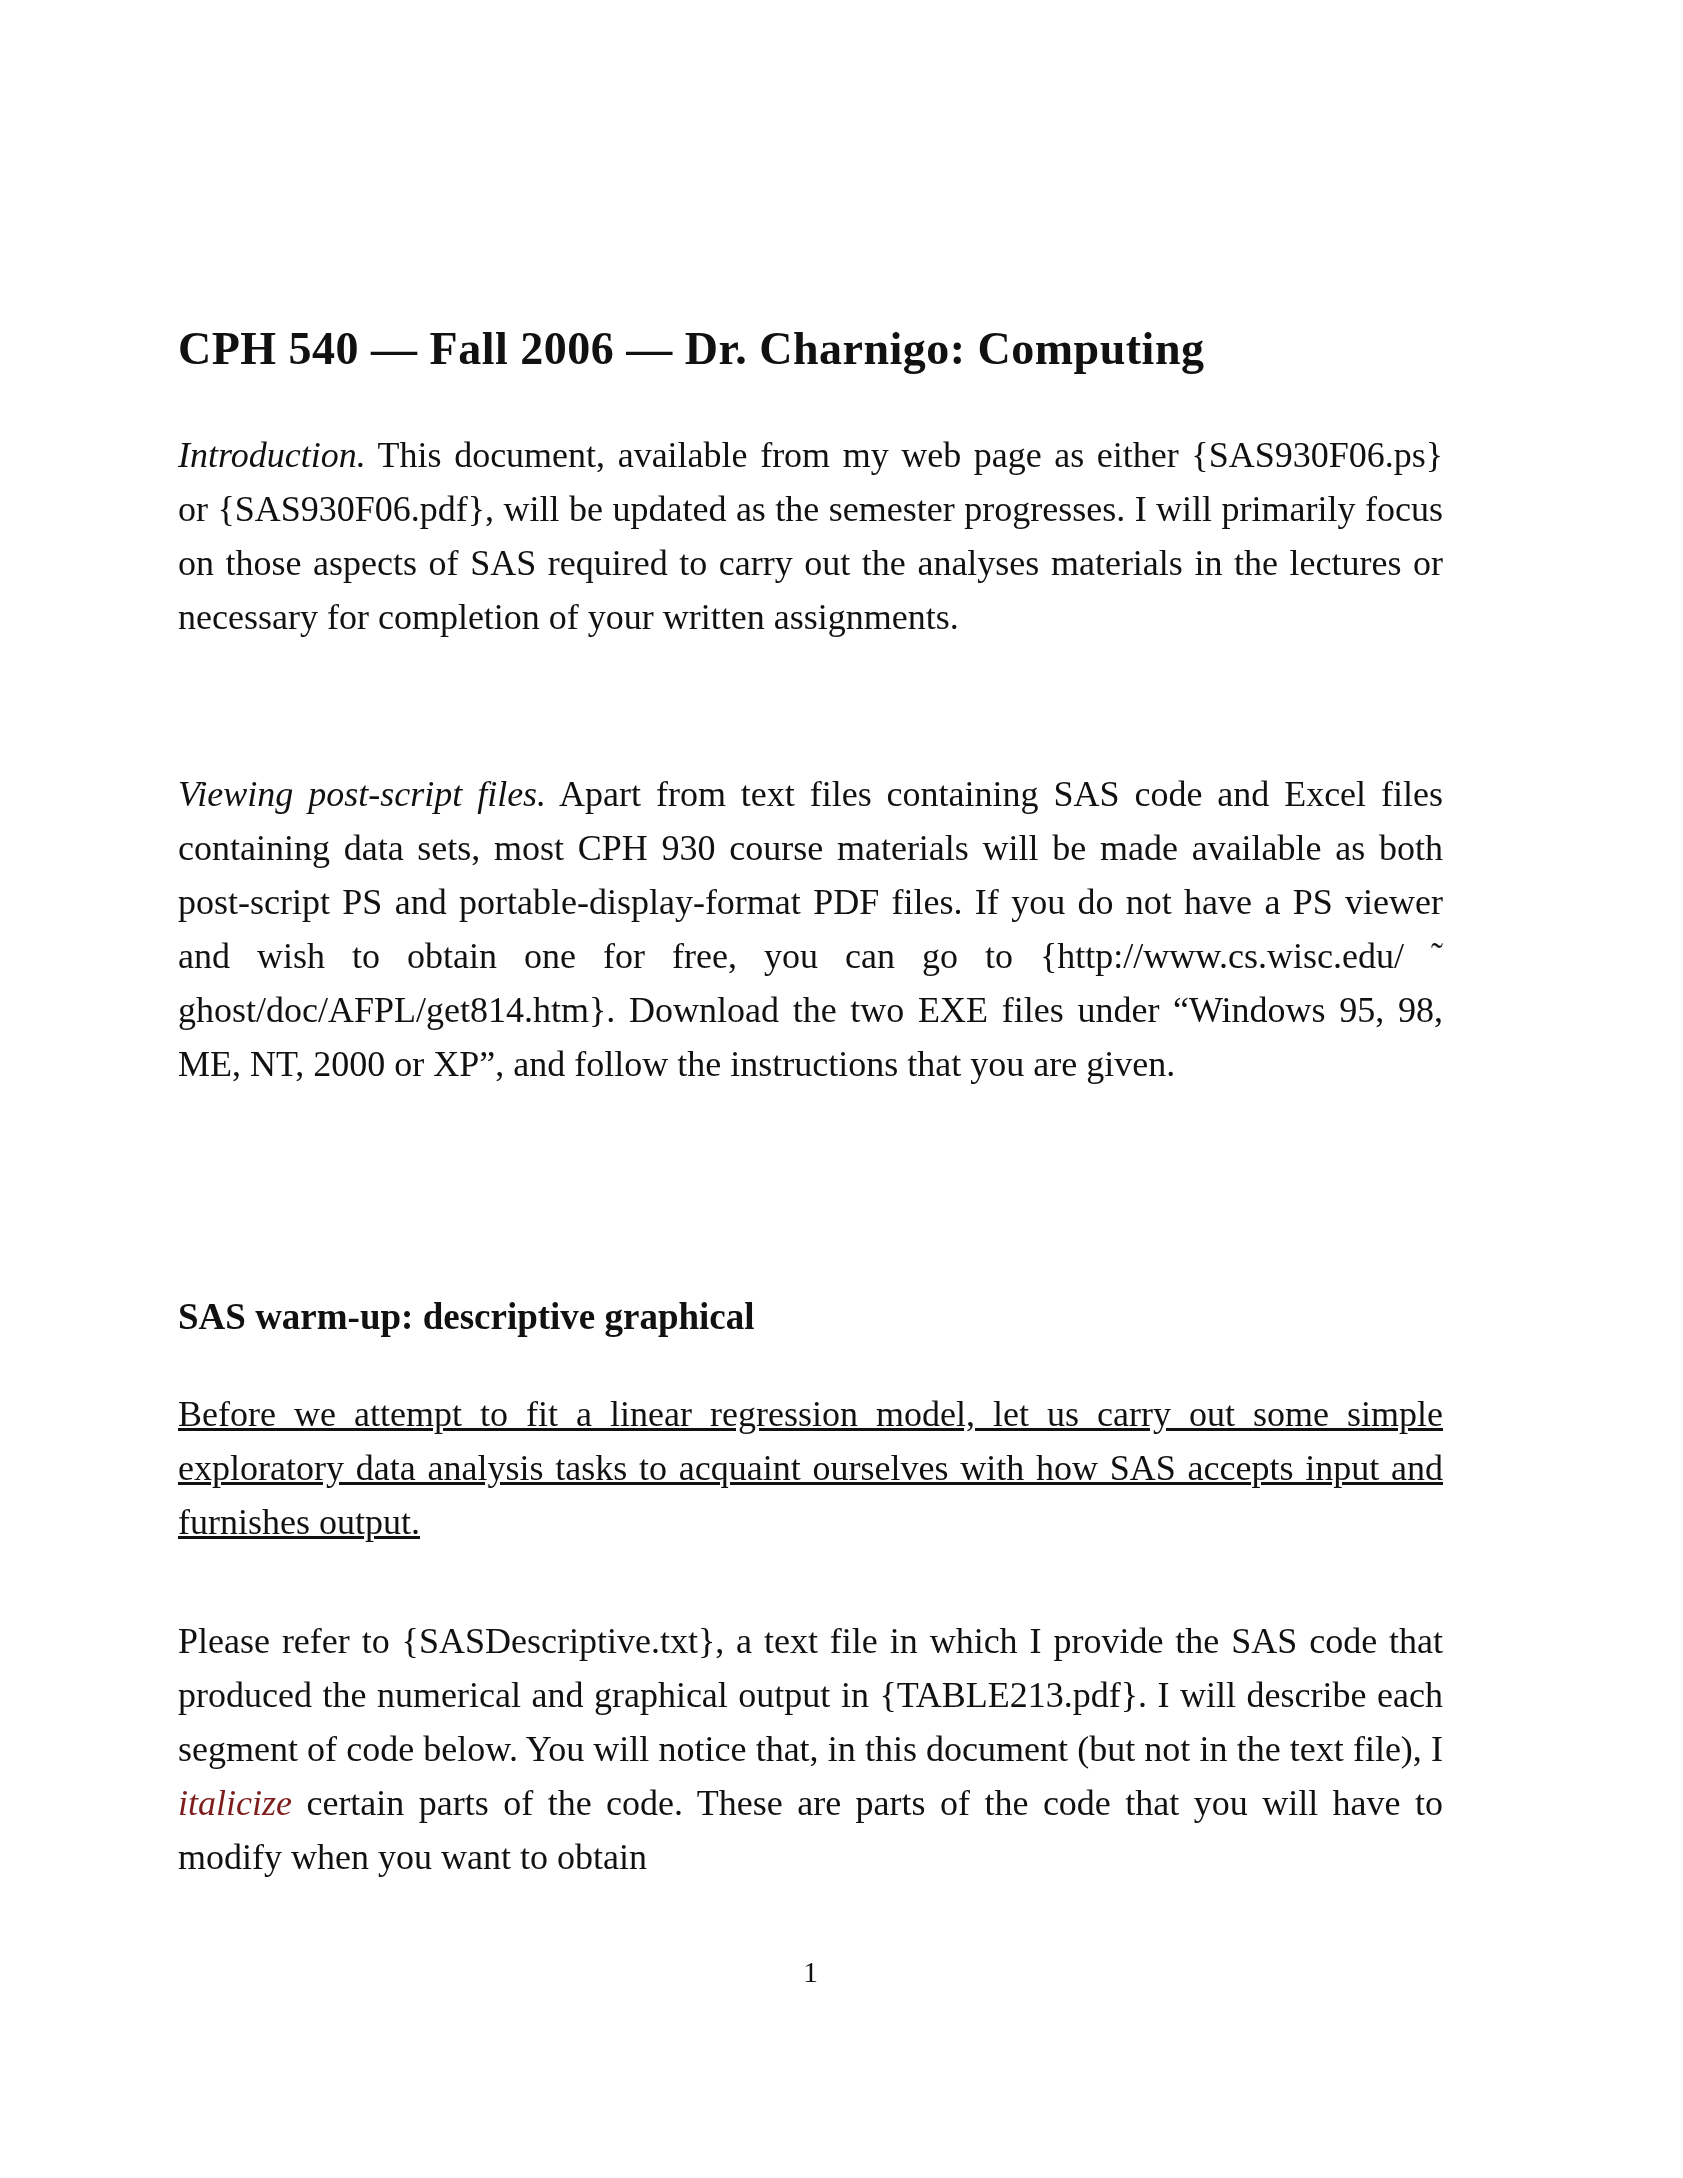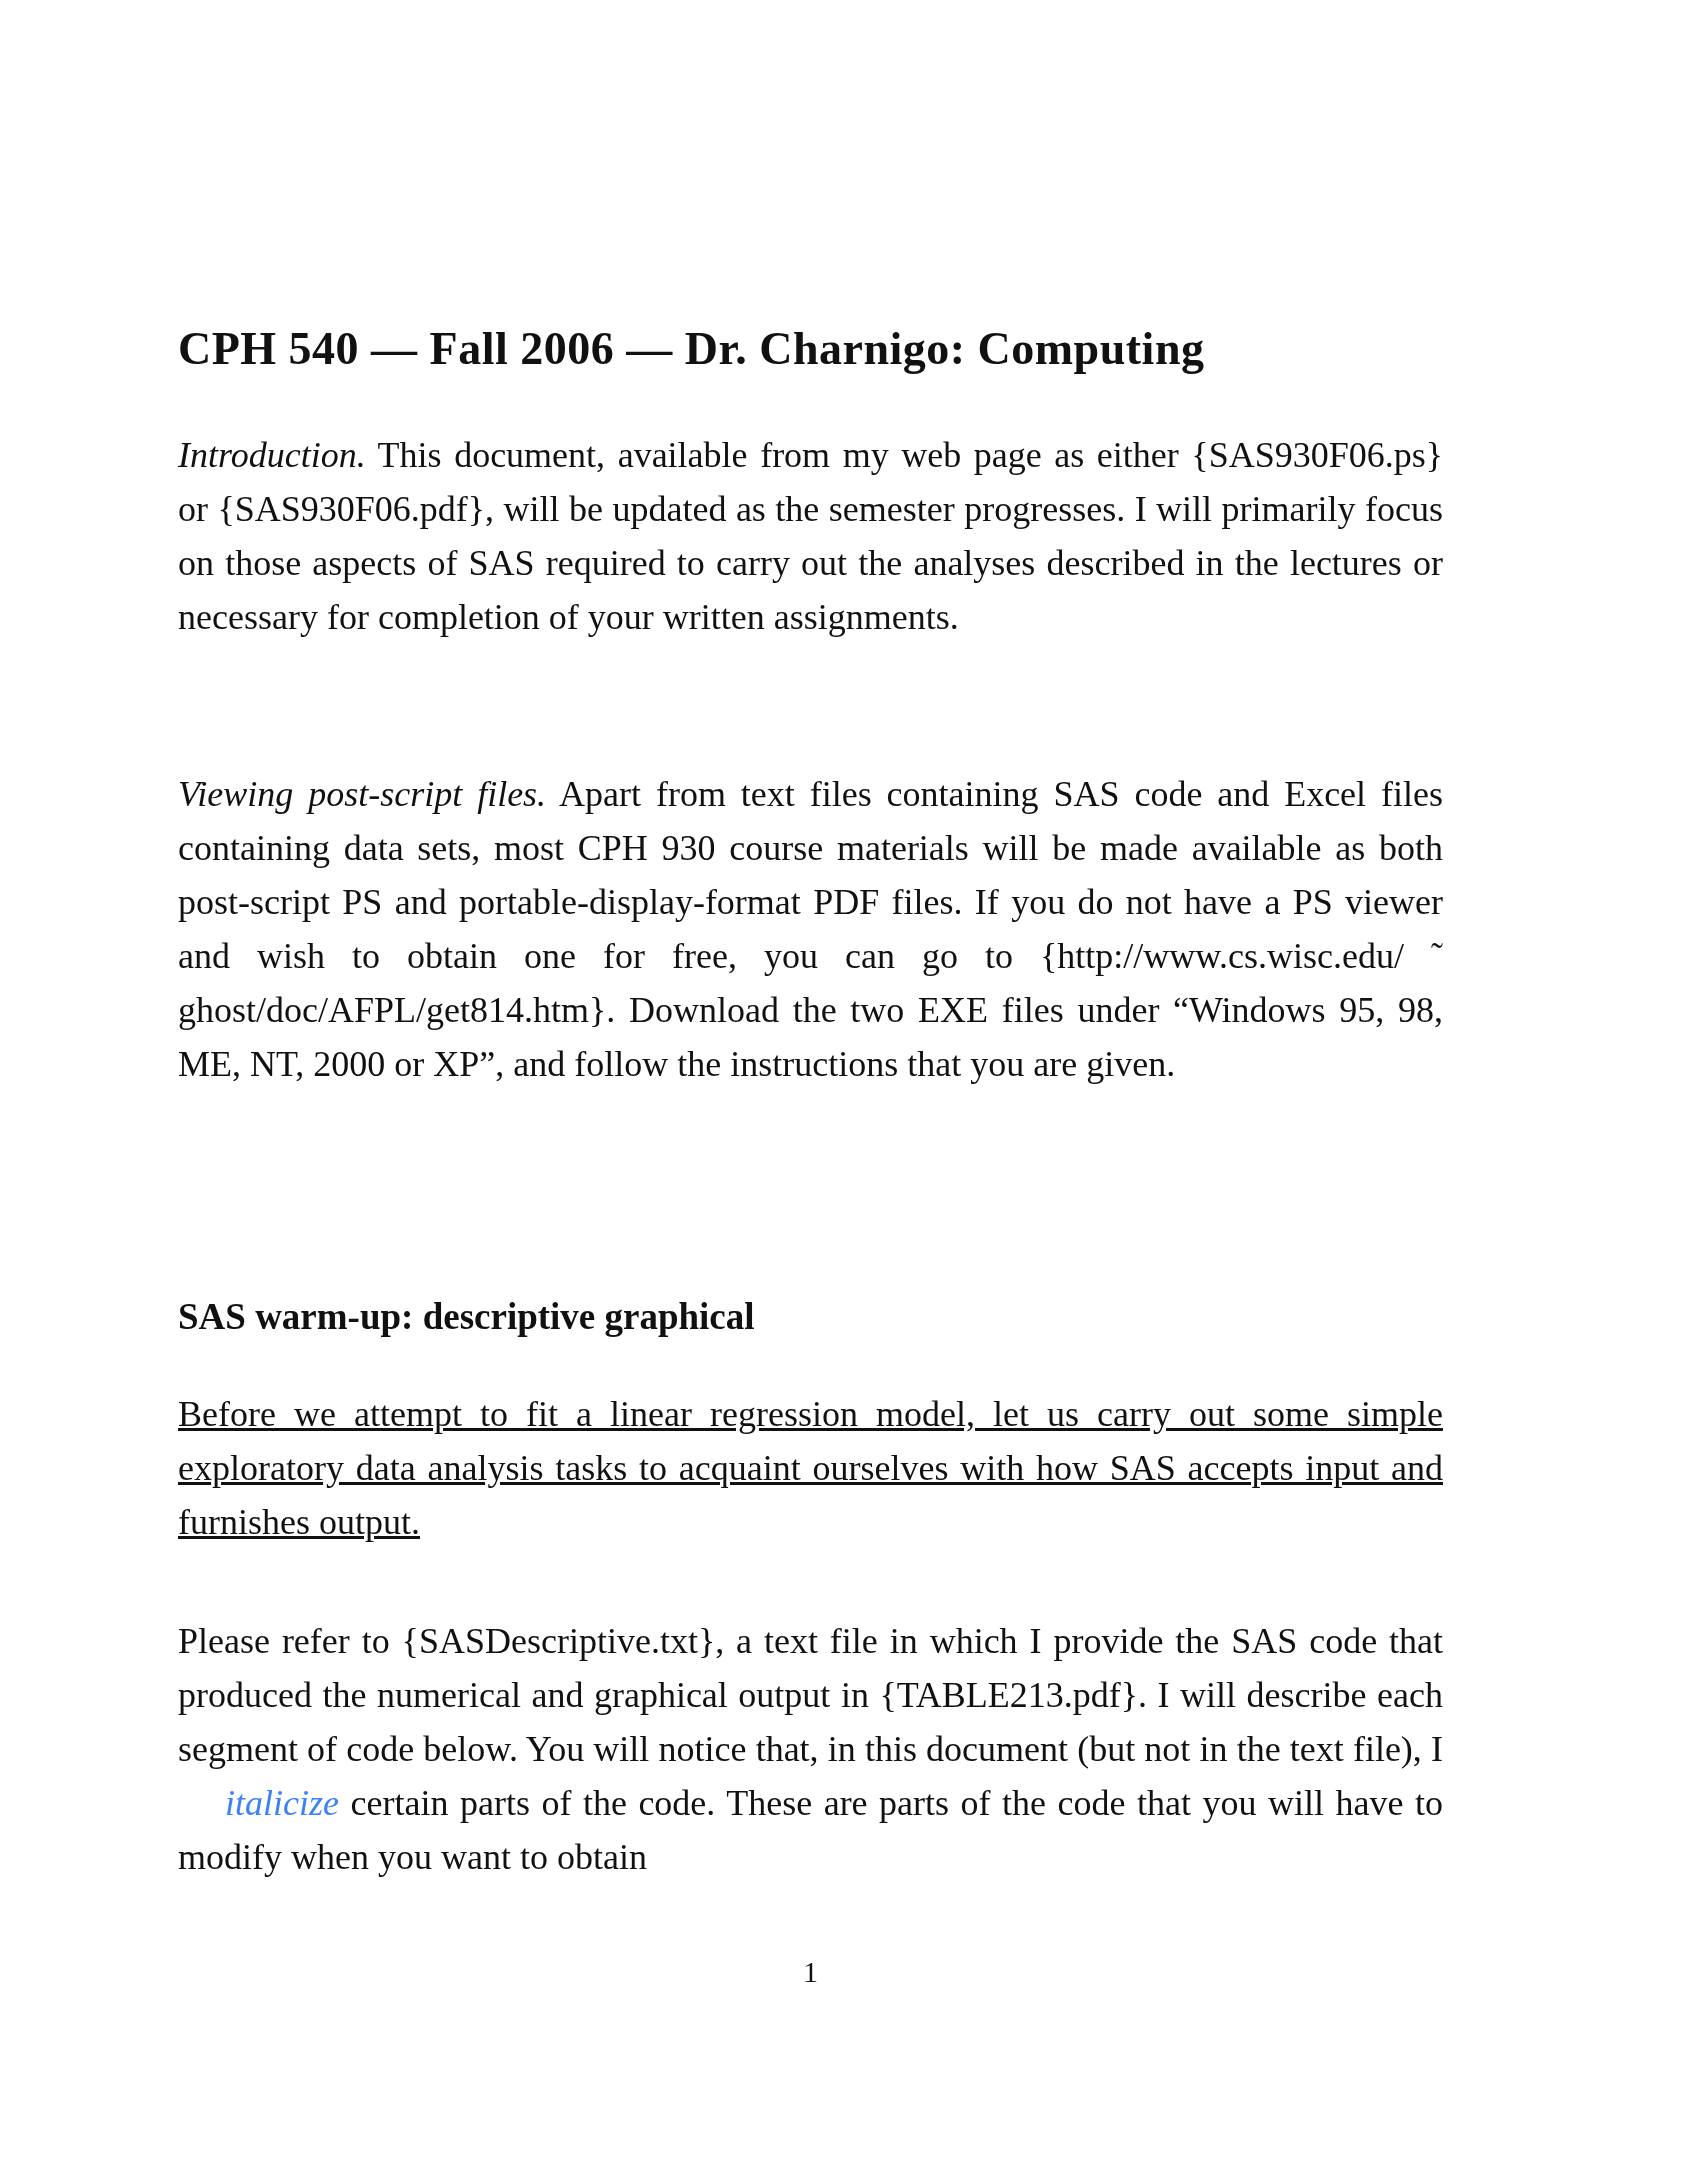--- a/index.html
+++ b/index.html
@@ -2,31 +2,31 @@
 <html><head>
 <meta charset="utf-8">
 <style>
   html, body { margin: 0; padding: 0; background: #ffffff; }
   body { width: 1683px; height: 2178px; position: relative; font-family: "DejaVu Serif", "Liberation Serif", serif; color: #111; }
   .page { position: absolute; left: 178px; top: 0; width: 1267px; }
   .title { position: absolute; top: 322px; left: 0; font-family: "Liberation Serif", serif; font-weight: bold; font-size: 46px; letter-spacing: 0.5px; white-space: nowrap; }
   .para { position: absolute; left: 0; width: 1265px; font-family: "Liberation Serif", serif; font-size: 36px; line-height: 54px; text-align: justify; }
   .para .lead { font-style: italic; }
   .heading { position: absolute; left: 0; font-family: "Liberation Serif", serif; font-weight: bold; font-size: 37px; white-space: nowrap; }
-  .blue-ital { color: #3b82f6; font-style: italic; margin-left: 47px; }
+  .blue-ital { color: #7f1d1d; font-style: italic; }
   .pagenum { position: absolute; top: 1955px; left: 0; width: 1265px; text-align: center; font-family: "Liberation Serif", serif; font-size: 30px; }
 </style>
 </head>
 <body>
 
 <div class="page">
   <div class="title">CPH 540 — Fall 2006 — Dr. Charnigo:  Computing</div>
 
   <div class="para" style="top:428px;">
-    <span class="lead">Introduction.</span><span>  This document, available from my web page as either {SAS930F06.ps} or {SAS930F06.pdf}, will be updated as the semester progresses. I will primarily focus on those aspects of SAS required to carry out the analyses described in the lectures or necessary for completion of your written assignments.</span>
+    <span class="lead">Introduction.</span><span>  This document, available from my web page as either {SAS930F06.ps} or {SAS930F06.pdf}, will be updated as the semester progresses. I will primarily focus on those aspects of SAS required to carry out the analyses materials in the lectures or necessary for completion of your written assignments.</span>
   </div>
 
   <div class="para" style="top:767px;">
     <span class="lead">Viewing post-script files.</span><span> Apart from text files containing SAS code and Excel files containing data sets, most CPH 930 course materials will be made available as both post-script PS and portable-display-format PDF files.  If you do not have a PS viewer and wish to obtain one for free, you can go to {http://www.cs.wisc.edu/ ˜ ghost/doc/AFPL/get814.htm}. Download the two EXE files under “Windows 95, 98, ME, NT, 2000 or XP”, and follow the instructions that you are given.</span>
   </div>
 
   <div class="heading" style="top:1295px;">SAS warm-up: descriptive graphical</div>
 
   <div class="para" style="top:1387px;text-decoration:underline;">Before we attempt to fit a linear regression model, let us carry out some simple exploratory data analysis tasks to acquaint ourselves with how SAS accepts input and furnishes output.</div>
 

